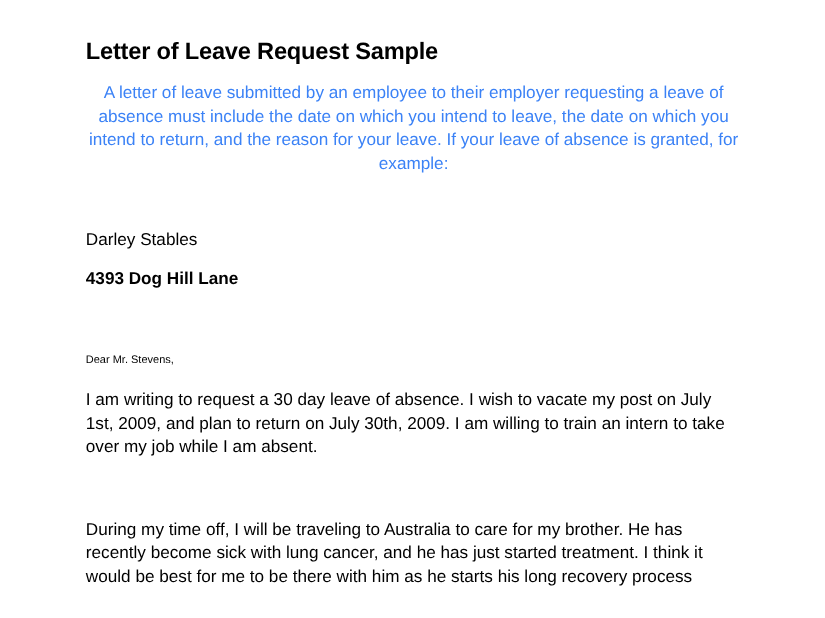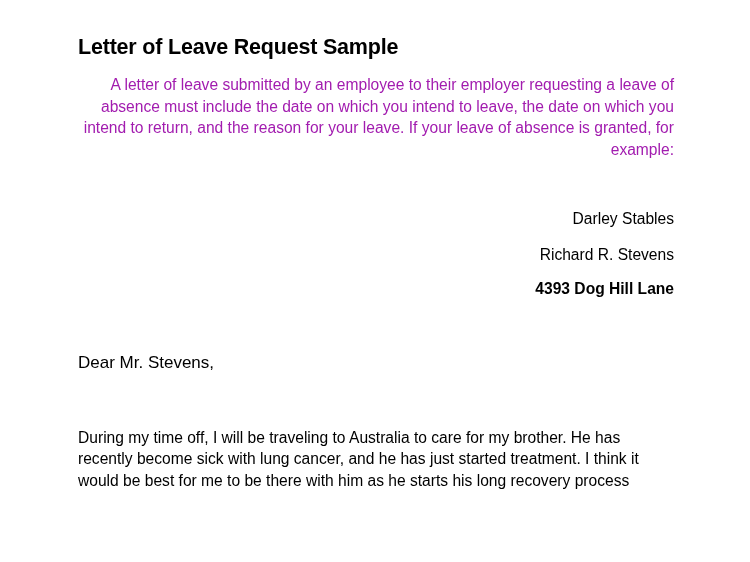--- a/index.html
+++ b/index.html
@@ -40,27 +40,26 @@
     margin: 0;
     padding-top: 34px;
     color: #000000;
   }
 
   .intro-paragraph {
     font-size: 15.6px;
     line-height: 21.5px;
     margin: 0;
     padding-top: 14px;
-    color: #a21caf;
-    text-align: right;
+    color: #3b82f6;
+    text-align: center;
   }
 
   .address-block {
     padding-top: 48px;
-    text-align: right;
   }
 
   .address-line {
     font-size: 15.6px;
     line-height: 21.5px;
     margin: 0;
     color: #000000;
   }
 
   .address-company {
@@ -74,21 +73,21 @@
   .address-street {
     line-height: 19px;
     font-weight: bold;
   }
 
   .address-citystatezip {
     line-height: 19px;
   }
 
   .salutation {
-    font-size: 17px;
+    font-size: 10px;
     line-height: 21.5px;
     margin: 0;
     padding-top: 54px;
     color: #000000;
   }
 
   .body-paragraph {
     font-size: 15.6px;
     line-height: 21.5px;
     margin: 0;
@@ -106,23 +105,23 @@
 
 <div class="page">
   <div class="doc-body">
 
     <h1 class="doc-title">Letter of Leave Request Sample</h1>
 
     <p class="intro-paragraph">A letter of leave submitted by an employee to their employer requesting a leave of absence must include the date on which you intend to leave, the date on which you intend to return, and the reason for your leave. If your leave of absence is granted, for example:</p>
 
     <div class="address-block">
       <p class="address-line address-company">Darley Stables</p>
-      <p class="address-line address-recipient">Richard R. Stevens</p>
       <p class="address-line address-street">4393 Dog Hill Lane</p>
     </div>
 
     <p class="salutation">Dear Mr. Stevens,</p>
 
+    <p class="body-paragraph body-paragraph-first">I am writing to request a 30 day leave of absence. I wish to vacate my post on July 1st, 2009, and plan to return on July 30th, 2009. I am willing to train an intern to take over my job while I am absent.</p>
 
     <p class="body-paragraph body-paragraph-second">During my time off, I will be traveling to Australia to care for my brother. He has recently become sick with lung cancer, and he has just started treatment. I think it would be best for me to be there with him as he starts his long recovery process</p>
 
   </div>
 </div>
 
 </body></html>

